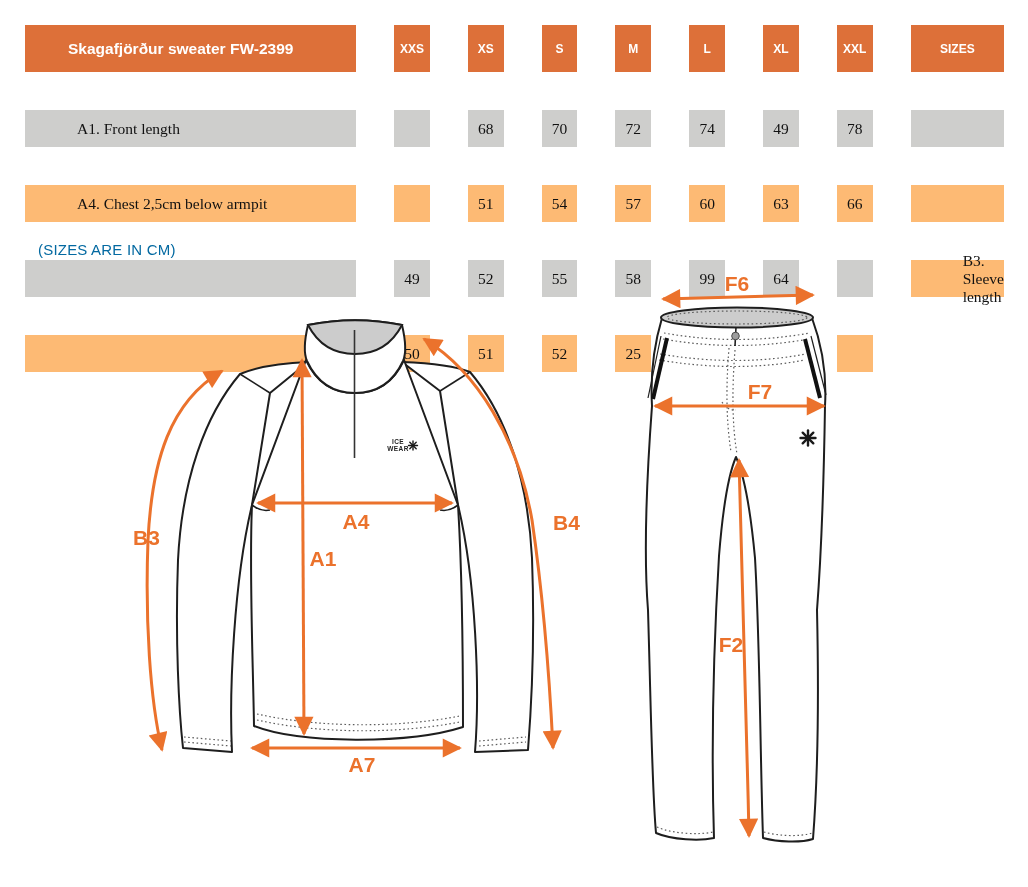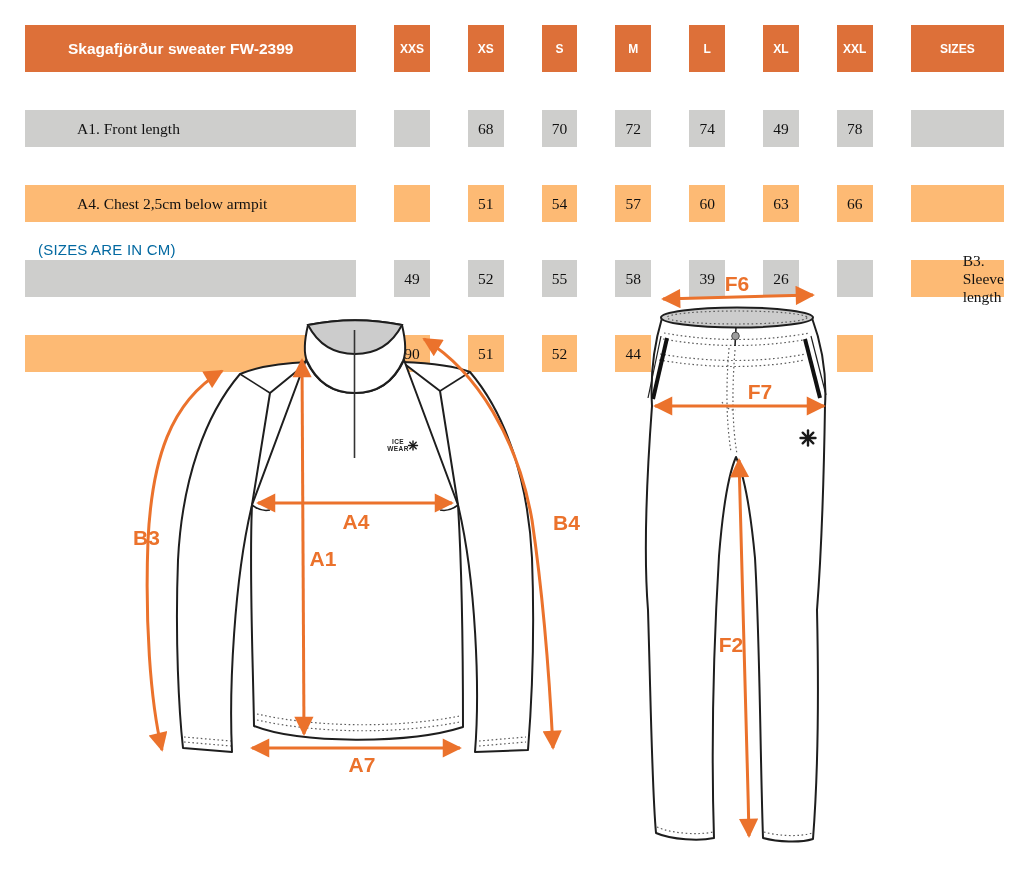--- a/index.html
+++ b/index.html
@@ -76,30 +76,30 @@
   <div class="td light">60</div>
   <div class="td light">63</div>
   <div class="td light">66</div>
   <div class="td light"></div>
 
   <div class="td dark"></div>
   <div class="td dark">49</div>
   <div class="td dark">52</div>
   <div class="td dark">55</div>
   <div class="td dark">58</div>
-  <div class="td dark">39</div>
-  <div class="td dark">26</div>
+  <div class="td dark">99</div>
+  <div class="td dark">64</div>
   <div class="td dark"></div>
 
   <div class="td label light">B3. Sleeve length</div>
   <div class="td light"></div>
-  <div class="td light">90</div>
+  <div class="td light">50</div>
   <div class="td light">51</div>
   <div class="td light">52</div>
-  <div class="td light">44</div>
+  <div class="td light">25</div>
   <div class="td light">54</div>
   <div class="td light">55</div>
   <div class="td light"></div>
 </div>
 
 <div class="sizes-note">(SIZES ARE IN CM)</div>
 
 <svg class="diagram-layer" viewBox="0 0 1028 887" width="1028" height="887" xmlns="http://www.w3.org/2000/svg">
   <defs>
     <marker id="ah" viewBox="0 0 10 10" refX="9" refY="5" markerWidth="7.2" markerHeight="6.4" orient="auto-start-reverse" markerUnits="strokeWidth">

